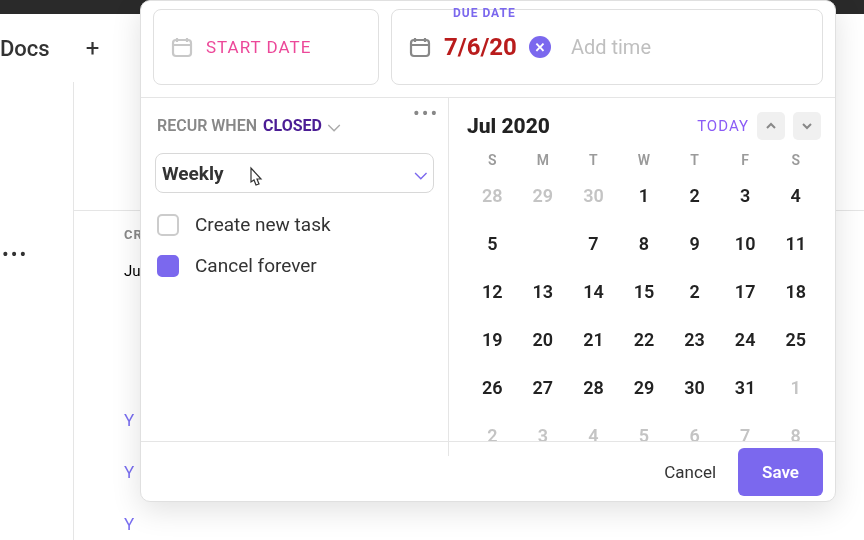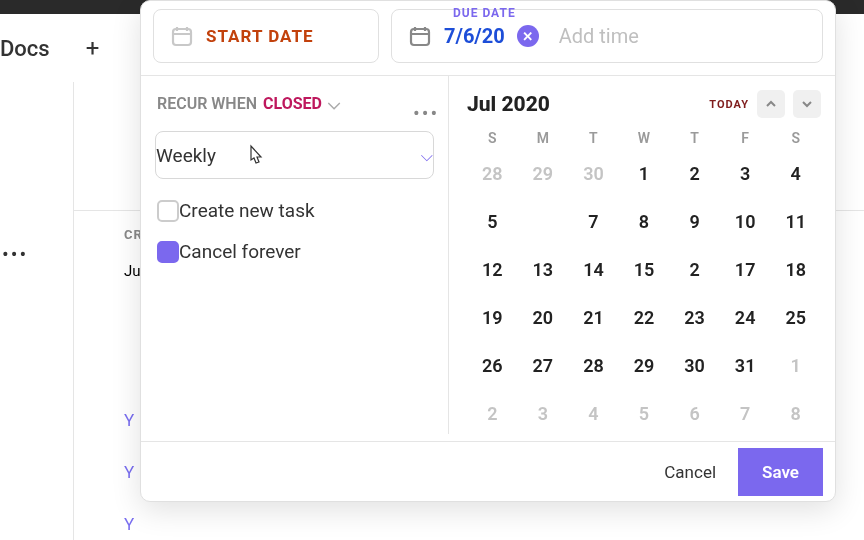--- a/index.html
+++ b/index.html
@@ -12,63 +12,63 @@
 .sidedots { position: absolute; top: 160px; left: 2px; font-size: 20px; letter-spacing: 2px; color: #333; }
 .maincol { position: absolute; top: 82px; left: 74px; right: 0; bottom: 0; background: #fff; }
 .row-border { position: absolute; top: 128px; left: 0; right: 0; height: 1px; background: #e5e5e5; }
 .cr { position: absolute; top: 145px; left: 50px; font-size: 13px; font-weight: 700; color: #888; letter-spacing: 1px; }
 .ju { position: absolute; top: 180px; left: 50px; font-size: 15px; color: #000; }
 .yline { position: absolute; left: 50px; font-size: 17px; color: #7a6ff0; }
 .y1 { top: 328px; } .y2 { top: 380px; } .y3 { top: 432px; }
 
 .popup { position: absolute; top: 0; left: 140px; width: 696px; height: 502px; background: #fff; border: 1px solid #e0e0e0; border-radius: 10px; box-shadow: 0 8px 30px rgba(0,0,0,0.12); }
 .datebar { display: flex; padding: 8px 12px 12px 12px; gap: 12px; border-bottom: 1px solid #e5e5e5; }
-.datebox { border: 1px solid #e0e0e0; border-radius: 8px; height: 54px; display: flex; align-items: center; padding: 0 16px; gap: 12px; text-align: right; }
+.datebox { border: 1px solid #e0e0e0; border-radius: 8px; height: 76px; display: flex; align-items: center; padding: 0 16px; gap: 12px; text-align: right; }
 .datebox.left { width: 226px; }
 .datebox.right { flex: 1; position: relative; }
 .duelabel { position: absolute; top: -4px; left: 50%; transform: translateX(-154px); font-size: 12px; font-weight: 700; color: #7b68ee; letter-spacing: 1px; }
 .cal-icon { width: 24px; height: 24px; }
 .cal-icon svg { width: 100%; height: 100%; }
-.start-ph { font-size: 17px; font-weight: 700; color: #c2410c; letter-spacing: 1px; }
-.due-val { font-size: 20px; font-weight: 700; color: #1d4ed8; }
+.start-ph { font-size: 17px; font-weight: 400; color: #ec4899; letter-spacing: 1px; }
+.due-val { font-size: 24px; font-weight: 700; color: #b91c1c; }
 .clear-btn { width: 22px; height: 22px; border-radius: 50%; background: #7b68ee; color: #fff; display: flex; align-items: center; justify-content: center; font-size: 13px; font-weight: 700; }
 .addtime { font-size: 20px; color: #bfbfbf; margin-left: 8px; }
 
 .body-split { display: flex; height: calc(100% - 82px - 60px); }
 .left-pane { width: 308px; padding: 18px 14px 0 14px; border-right: 1px solid #e5e5e5; }
 .recur-when { display: flex; align-items: center; gap: 6px; font-size: 16px; font-weight: 600; color: #888; margin-bottom: 18px; padding-left: 2px; }
-.recur-when .closed { color: #be185d; font-weight: 700; }
+.recur-when .closed { color: #4c1d95; font-weight: 700; }
 .recur-when .chev { color: #aaa; }
 .dots3 { position: absolute; top: 100px; left: 272px; font-size: 20px; letter-spacing: 2px; color: #888; }
-.select { border: 1px solid #d8d8d8; border-radius: 8px; height: 48px; display: flex; align-items: center; justify-content: space-between; padding: 0 0; margin-bottom: 20px; position: relative; }
+.select { border: 1px solid #d8d8d8; border-radius: 8px; height: 40px; display: flex; align-items: center; justify-content: space-between; padding: 0 6px; margin-bottom: 20px; position: relative; font-weight: bold; }
 .select-txt { font-size: 19px; color: #333; }
 .select .chev { color: #7b68ee; font-size: 16px; }
 .cursor { position: absolute; left: 88px; top: 12px; width: 24px; height: 26px; }
-.opt { display: flex; align-items: center; margin: 0 0 18px 2px; text-align: center; }
+.opt { display: flex; align-items: center; gap: 16px; margin: 0 0 18px 2px; text-align: center; }
 .chk { width: 22px; height: 22px; border: 2px solid #ccc; border-radius: 5px; }
 .chk.on { background: #7b68ee; border-color: #7b68ee; }
 .opt-txt { font-size: 19px; color: #333; }
 
 .right-pane { flex: 1; padding: 14px 14px 0 18px; }
 .cal-head { display: flex; align-items: center; justify-content: space-between; margin-bottom: 12px; }
 .month { font-size: 21px; font-weight: 800; color: #222; }
 .cal-nav { display: flex; align-items: center; gap: 8px; }
-.today-btn { font-size: 11px; font-weight: 700; color: #7f1d1d; letter-spacing: 1px; }
+.today-btn { font-size: 15px; font-weight: 400; color: #8b5cf6; letter-spacing: 1px; }
 .navbtn { width: 28px; height: 28px; background: #f0f0f0; border-radius: 5px; display: flex; align-items: center; justify-content: center; color: #888; font-size: 13px; }
 .wd { display: grid; grid-template-columns: repeat(7, 1fr); text-align: center; color: #9a9a9a; font-size: 14px; font-weight: 600; margin-bottom: 8px; }
 .days { display: grid; grid-template-columns: repeat(7, 1fr); row-gap: 10px; text-align: center; }
 .day { font-size: 18px; font-weight: 600; color: #222; height: 38px; display: flex; align-items: center; justify-content: center; position: relative; }
 .day.other { color: #c4c4c4; }
 .day.sel { color: #fff; }
 .day.sel::before { content: ""; position: absolute; width: 38px; height: 38px; background: #7b68ee; border-radius: 50%; z-index: -1; box-shadow: 0 0 0 4px #dcd7fb; }
 .day.hl::before { content: ""; position: absolute; width: 36px; height: 36px; background: #e4e0fb; border-radius: 50%; z-index: -1; }
 
 .footer { position: absolute; bottom: 0; left: 0; right: 0; height: 60px; border-top: 1px solid #e5e5e5; display: flex; align-items: center; justify-content: flex-end; padding-right: 6px; }
 .cancel { font-size: 17px; color: #333; padding: 0 22px; text-align: right; }
-.save { font-size: 17px; font-weight: 600; color: #fff; background: #7b68ee; padding: 14px 24px; border-radius: 0; margin-right: 6px; }
+.save { font-size: 17px; font-weight: 600; color: #fff; background: #7b68ee; padding: 14px 24px; border-radius: 6px; margin-right: 6px; }
 </style>
 </head>
 <body>
 
 <div class="topbar"></div>
 <div class="topstrip">
   <span class="docs">Docs</span>
   <span class="plus">+</span>
 </div>
 <div class="leftcol">

